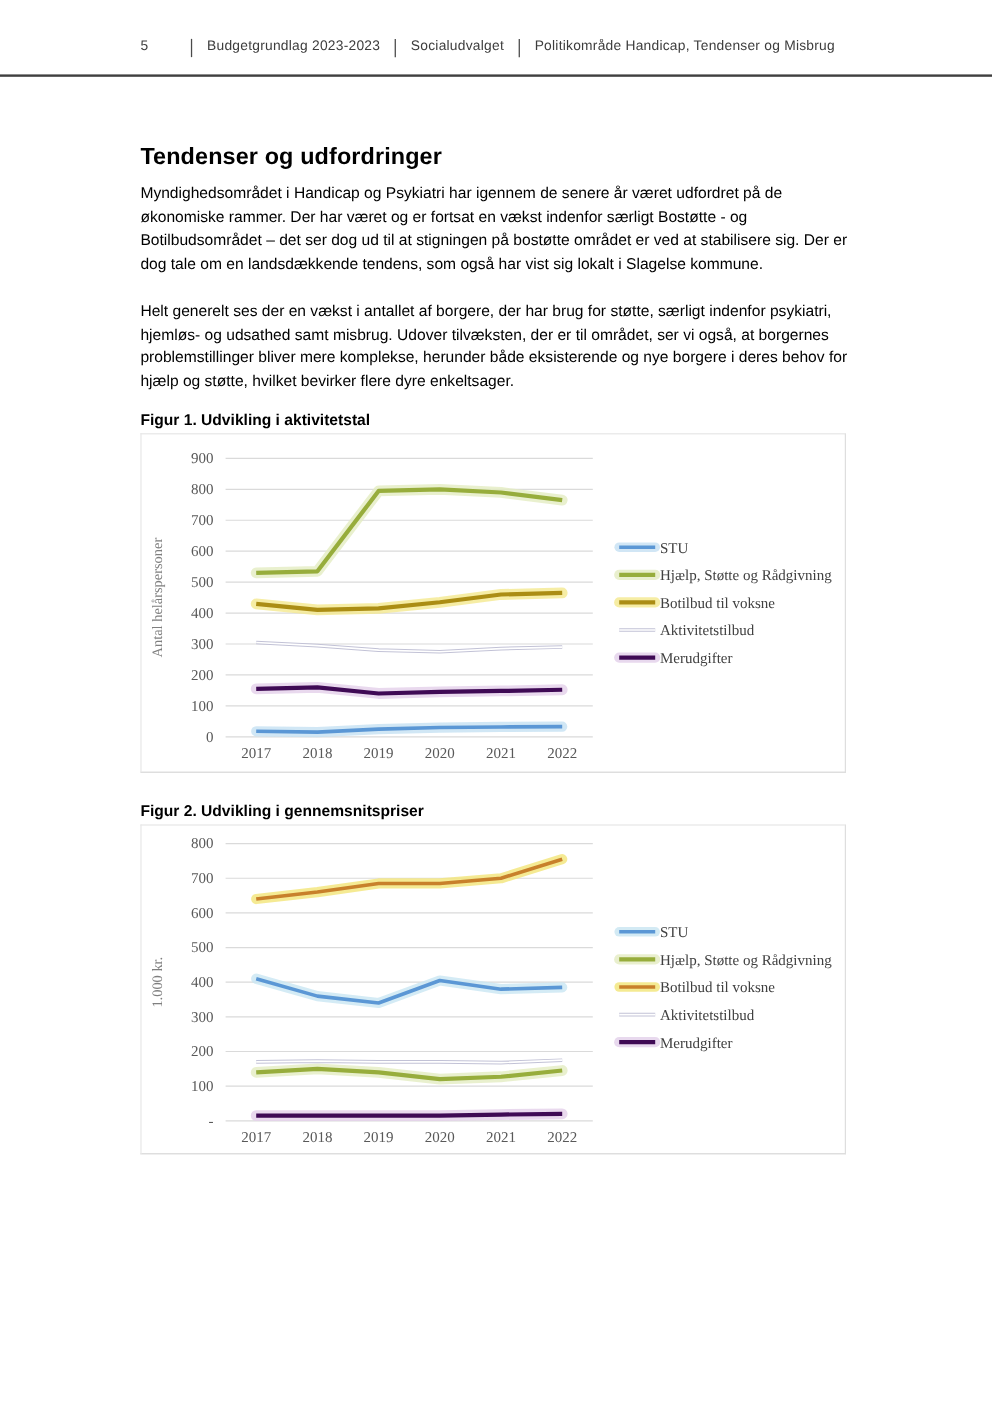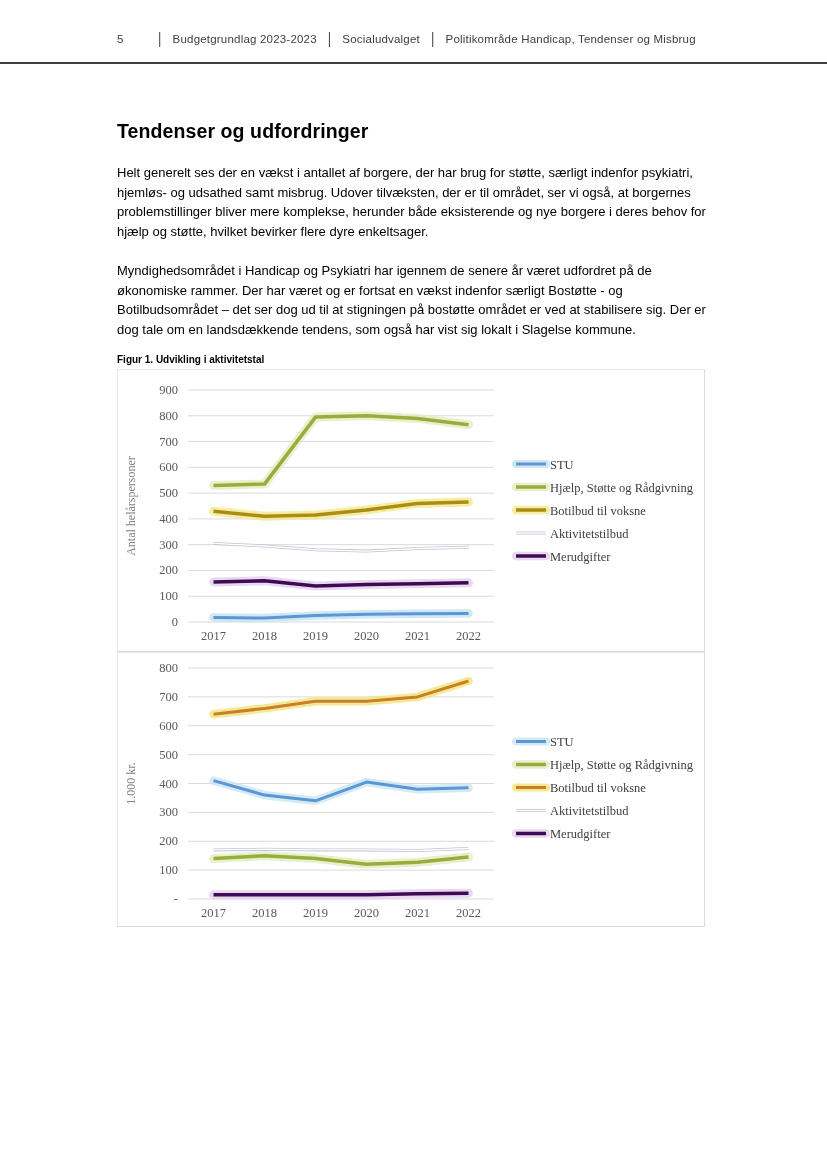--- a/index.html
+++ b/index.html
@@ -16,28 +16,28 @@
     display:flex;align-items:center;
     padding:31px 0 0 117px;
     font-size:11.5px;color:#3d3d3d;letter-spacing:.2px;
   }
   .hdr .pgnum{display:inline-block;width:30px;}
   .hdr .sep{margin:0 11px;color:#4a4a4a;font-size:13px;transform:scaleY(1.25);display:inline-block;}
   .rule{border:0;border-top:2px solid #3f3f3f;margin:16px 0 0 0;width:827px;}
   
   main{padding:0 118px 0 117px;}
   h1{
-    font-size:19.5px;font-weight:700;margin:56px 0 20px 0;letter-spacing:.1px;
+    font-size:19.5px;font-weight:700;margin:56px 0 8px 0;letter-spacing:.1px;
   }
   p.body{
     font-size:13px;line-height:1.5;margin:0;width:592px;text-align:left;
   }
   p.body + p.body{margin-top:20px;}
   .fig-caption{
-    font-size:10px;font-weight:700;margin:15px 0 4px 0;
+    font-size:13px;font-weight:700;margin:15px 0 4px 0;
   }
   .fig-caption.second{margin-top:24px;}
   .chart-box{
     width:588px;
     border:1px solid #e7e7e7;
     border-bottom-color:#d6d6d6;
     border-right-color:#dedede;
     background:#fff;
     box-sizing:border-box;
   }
@@ -58,22 +58,22 @@
     <span>Socialudvalget</span>
     <span class="sep">|</span>
     <span>Politikområde  Handicap,  Tendenser  og  Misbrug</span>
   </header>
 
   <hr class="rule">
 
   <main>
     <h1>Tendenser og udfordringer</h1>
 
+    <p class="body">Myndighedsområdet i Handicap og Psykiatri har igennem de senere år været udfordret på de økonomiske rammer. Der har været og er fortsat en vækst indenfor særligt Bostøtte - og Botilbudsområdet – det ser dog ud til at stigningen på bostøtte området er ved at stabilisere sig. Der er dog tale om en landsdækkende tendens, som også har vist sig lokalt i Slagelse kommune.</p>
     <p class="body">Helt generelt ses der en vækst i antallet af borgere, der har brug for støtte, særligt indenfor psykiatri, hjemløs- og udsathed samt misbrug. Udover tilvæksten, der er til området, ser vi også, at borgernes problemstillinger bliver mere komplekse, herunder både eksisterende og nye borgere i deres behov for hjælp og støtte, hvilket bevirker flere dyre enkeltsager.</p>
-    <p class="body">Myndighedsområdet i Handicap og Psykiatri har igennem de senere år været udfordret på de økonomiske rammer. Der har været og er fortsat en vækst indenfor særligt Bostøtte - og Botilbudsområdet – det ser dog ud til at stigningen på bostøtte området er ved at stabilisere sig. Der er dog tale om en landsdækkende tendens, som også har vist sig lokalt i Slagelse kommune.</p>
 
     <div class="fig-caption">Figur 1. Udvikling i aktivitetstal</div>
     <div class="chart-box cb1">
         <svg width="586" height="281" viewBox="0 0 586 281" style="font-family: &quot;Liberation Serif&quot;, serif;">
           <g>
             <line x1="70" x2="376" y1="252" y2="252" stroke="#dadada" stroke-width="1"></line>
             <line x1="70" x2="376" y1="226.22222222222223" y2="226.22222222222223" stroke="#dadada" stroke-width="1"></line>
             <line x1="70" x2="376" y1="200.44444444444446" y2="200.44444444444446" stroke="#dadada" stroke-width="1"></line>
             <line x1="70" x2="376" y1="174.66666666666669" y2="174.66666666666669" stroke="#dadada" stroke-width="1"></line>
             <line x1="70" x2="376" y1="148.8888888888889" y2="148.8888888888889" stroke="#dadada" stroke-width="1"></line>
@@ -147,20 +147,21 @@
             </g>
             <g>
               <line x1="398" x2="428" y1="186" y2="186" stroke="#e3d0ea" stroke-width="8.5" opacity="0.8" stroke-linecap="round"></line>
               <line x1="398" x2="428" y1="186" y2="186" stroke="#3f0a55" stroke-width="3.5"></line>
               <text x="432" y="190.5" font-size="12.5" fill="#404040">Merudgifter</text>
             </g>
           </g>
         </svg>
       </div>
 
+    <div class="fig-caption second">Figur 2. Udvikling i gennemsnitspriser</div>
     <div class="chart-box cb2">
         <svg width="586" height="273" viewBox="0 0 586 273" style="font-family: &quot;Liberation Serif&quot;, serif;">
           <g>
             <line x1="70" x2="376" y1="246" y2="246" stroke="#dadada" stroke-width="1"></line>
             <line x1="70" x2="376" y1="217.125" y2="217.125" stroke="#dadada" stroke-width="1"></line>
             <line x1="70" x2="376" y1="188.25" y2="188.25" stroke="#dadada" stroke-width="1"></line>
             <line x1="70" x2="376" y1="159.375" y2="159.375" stroke="#dadada" stroke-width="1"></line>
             <line x1="70" x2="376" y1="130.5" y2="130.5" stroke="#dadada" stroke-width="1"></line>
             <line x1="70" x2="376" y1="101.625" y2="101.625" stroke="#dadada" stroke-width="1"></line>
             <line x1="70" x2="376" y1="72.75" y2="72.75" stroke="#dadada" stroke-width="1"></line>

